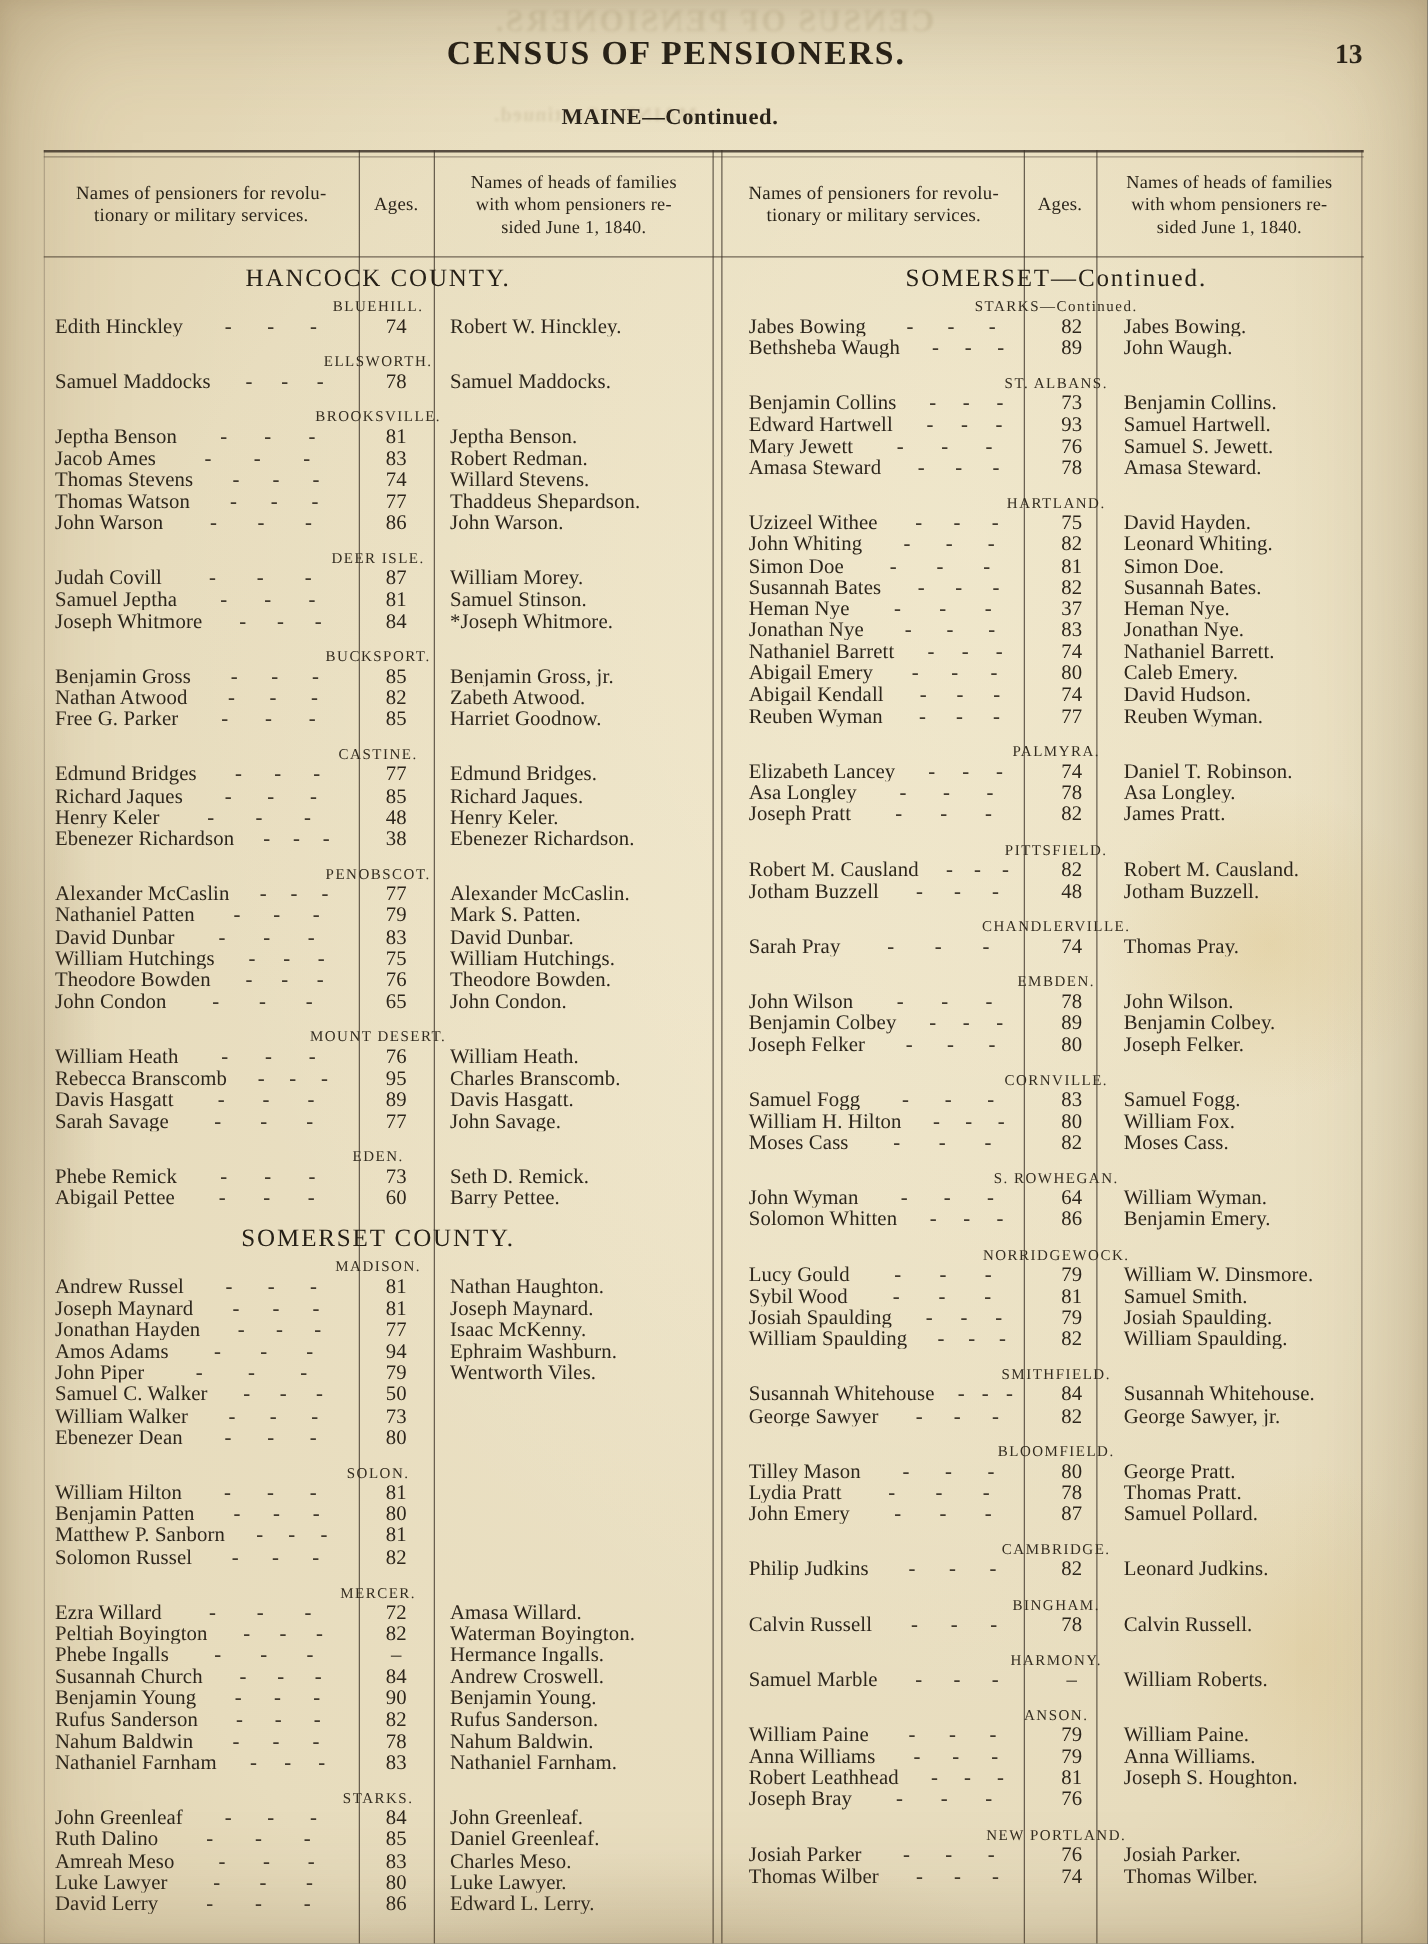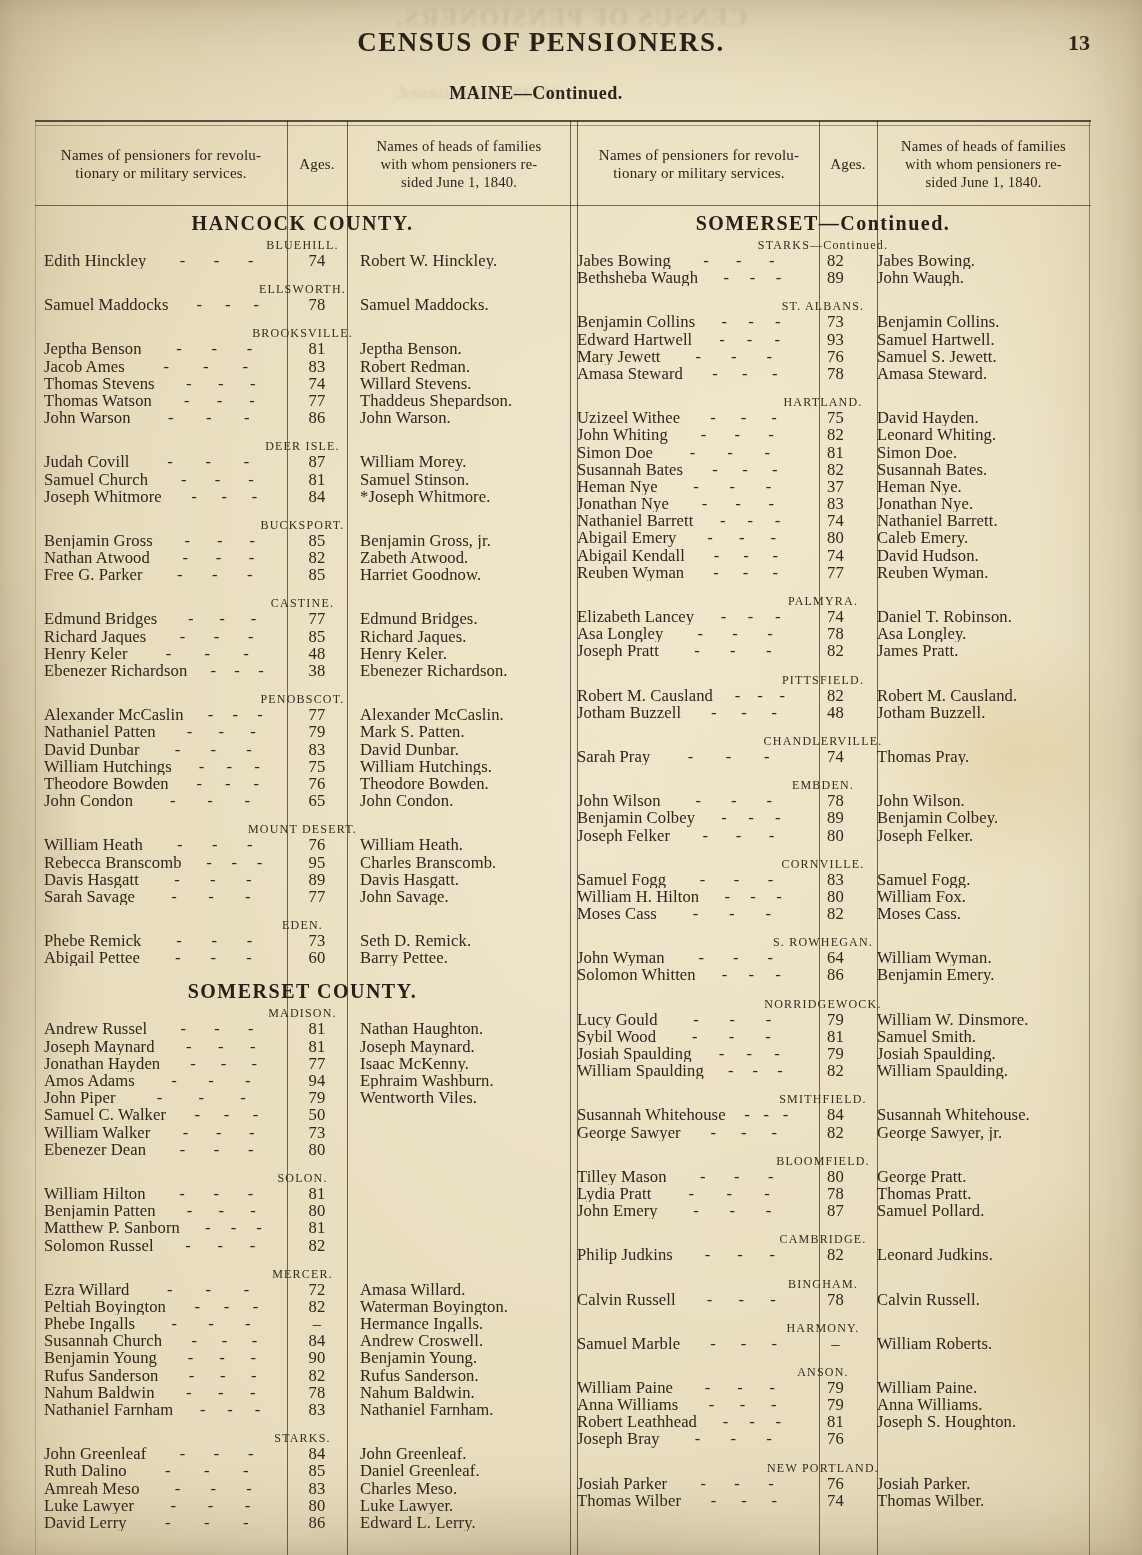--- a/index.html
+++ b/index.html
@@ -51,23 +51,23 @@
   .hdr-names-l{left:37px;width:248px;}
   .hdr-ages-l{left:288px;width:58px;}
   .hdr-heads-l{left:350px;width:218px;font-size:14.6px;}
   .hdr-names-r{left:582px;width:234px;}
   .hdr-ages-r{left:820px;width:56px;}
   .hdr-heads-r{left:880px;width:207px;font-size:14.6px;}
 
   
   .half{position:absolute;top:206px;}
   .half-left{left:35px;width:535px;}
-  .half-right{left:568px;width:510px;}
-
-  .county{font-size:20px;font-weight:bold;letter-spacing:1.5px;text-align:center;
+  .half-right{left:590px;width:510px;}
+
+  .county{font-size:20px;font-weight:normal;letter-spacing:1.5px;text-align:center;
     margin-top:12px;height:26px;line-height:26px;color:#262017;}
   .county:first-child{margin-top:4px;}
   .town{font-size:12px;letter-spacing:1.2px;text-align:center;margin-top:13px;
     height:14px;line-height:14px;color:#332c20;}
   .town.after-county{margin-top:2px;}
 
   .entry{display:flex;height:17.2px;line-height:17.2px;font-size:16.6px;letter-spacing:.1px;}
   .nm-cell{display:flex;box-sizing:border-box;padding-left:9px;overflow:hidden;}
   .half-left .nm-cell{width:252px;}
   .half-right .nm-cell{width:239px;}
@@ -218,21 +218,21 @@
             <i>-</i>
             <i>-</i>
             <i>-</i>
           </span>
         </span>
         <span class="age-cell">87</span>
         <span class="head-cell">William Morey.</span>
       </div>
       <div class="entry">
         <span class="nm-cell">
-          <span class="nm">Samuel Church</span>
+          <span class="nm">Samuel Jeptha</span>
           <span class="leader">
             <i>-</i>
             <i>-</i>
             <i>-</i>
           </span>
         </span>
         <span class="age-cell">81</span>
         <span class="head-cell">Samuel Stinson.</span>
       </div>
       <div class="entry">

